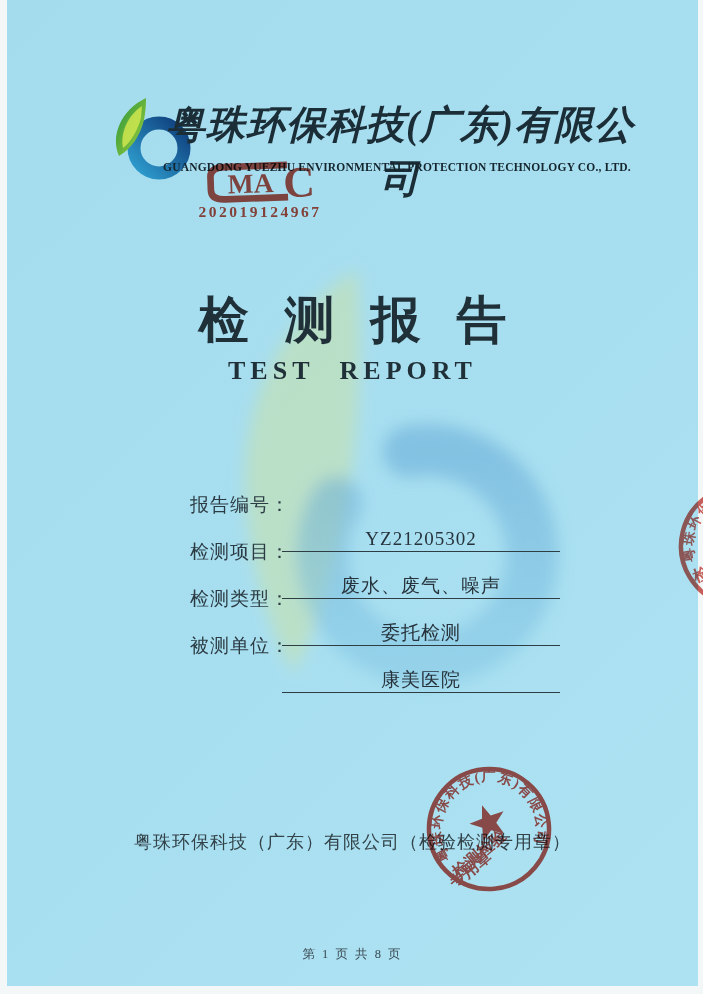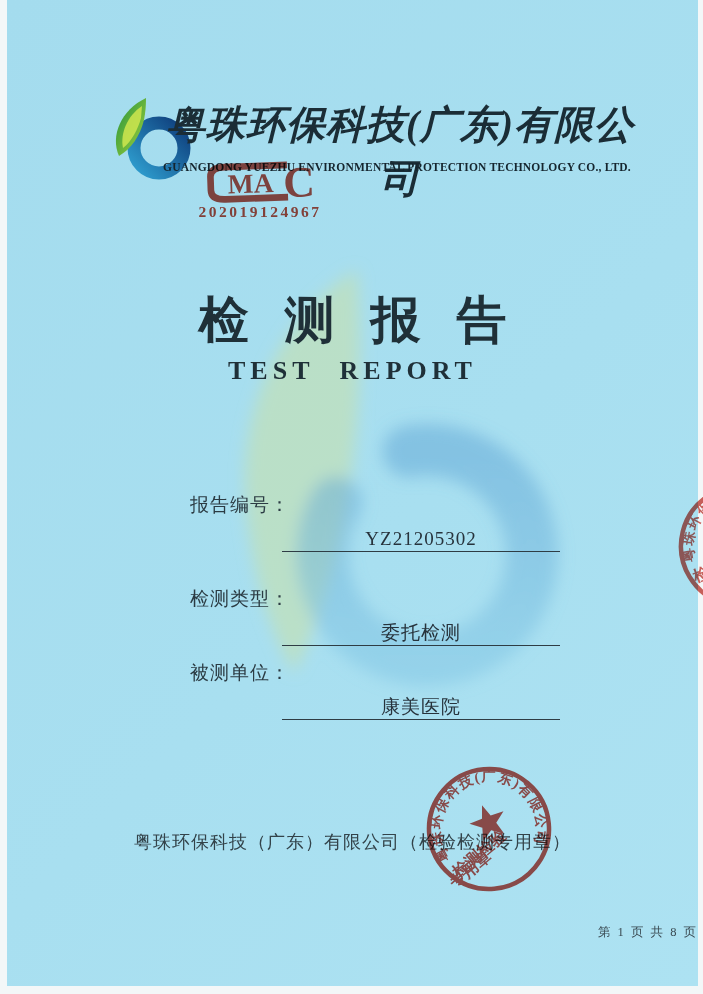--- a/index.html
+++ b/index.html
@@ -41,21 +41,21 @@
     font-size:26px;font-weight:bold;color:#1f3038;letter-spacing:5px;word-spacing:14px;}
   
   .field-row{position:absolute;left:183px;width:372px;height:26px;}
   .field-label{position:absolute;left:0;top:0;font-size:19px;line-height:26px;color:#2b3b43;letter-spacing:1px;}
   .field-line{position:absolute;left:92px;top:0;width:278px;height:26px;
     border-bottom:1.6px solid #2e3c44;text-align:center;margin-top:33px;}
   .field-value{font-size:19px;line-height:27px;color:#27333c;letter-spacing:1px;}
   
   .attribution{position:absolute;left:0;top:830px;width:100%;text-align:center;
     font-size:18px;color:#33434a;letter-spacing:1px;}
-  .page-number{position:absolute;left:0;top:924px;width:100%;text-align:right;
+  .page-number{position:absolute;left:0;top:946px;width:100%;text-align:center;
     font-size:12.5px;color:#3a4a52;letter-spacing:2px;}
   
   .round-seal{position:absolute;left:419px;top:766px;width:126px;height:126px;
     transform:rotate(-5deg);opacity:.87;mix-blend-mode:multiply;}
   .edge-seal{position:absolute;left:671px;top:483px;width:126px;height:126px;
     transform:rotate(14deg);opacity:.8;mix-blend-mode:multiply;}
   svg text{font-family:"Liberation Serif","DejaVu Serif",serif;}
 </style>
 </head>
 <body>
@@ -106,27 +106,33 @@
 
   <div class="title-cn"><span>检测报告</span></div>
   <div class="title-en">TEST REPORT</div>
 
   <div class="field-row" style="top:492px">
     <span class="field-label">报告编号：</span>
     <span class="field-line">
       <span class="field-value">YZ21205302</span>
     </span>
   </div>
+  <div class="field-row" style="top:539px">
+    <span class="field-label">检测项目：</span>
+    <span class="field-line">
+      <span class="field-value">废水、废气、噪声</span>
+    </span>
+  </div>
   <div class="field-row" style="top:586px">
     <span class="field-label">检测类型：</span>
     <span class="field-line">
       <span class="field-value">委托检测</span>
     </span>
   </div>
-  <div class="field-row" style="top:660px">
+  <div class="field-row" style="top:633px">
     <span class="field-label">被测单位：</span>
     <span class="field-line">
       <span class="field-value">康美医院</span>
     </span>
   </div>
 
   <div class="attribution">粤珠环保科技（广东）有限公司（检验检测专用章）</div>
 
   <svg class="round-seal" viewBox="0 0 126 126">
     <defs>

